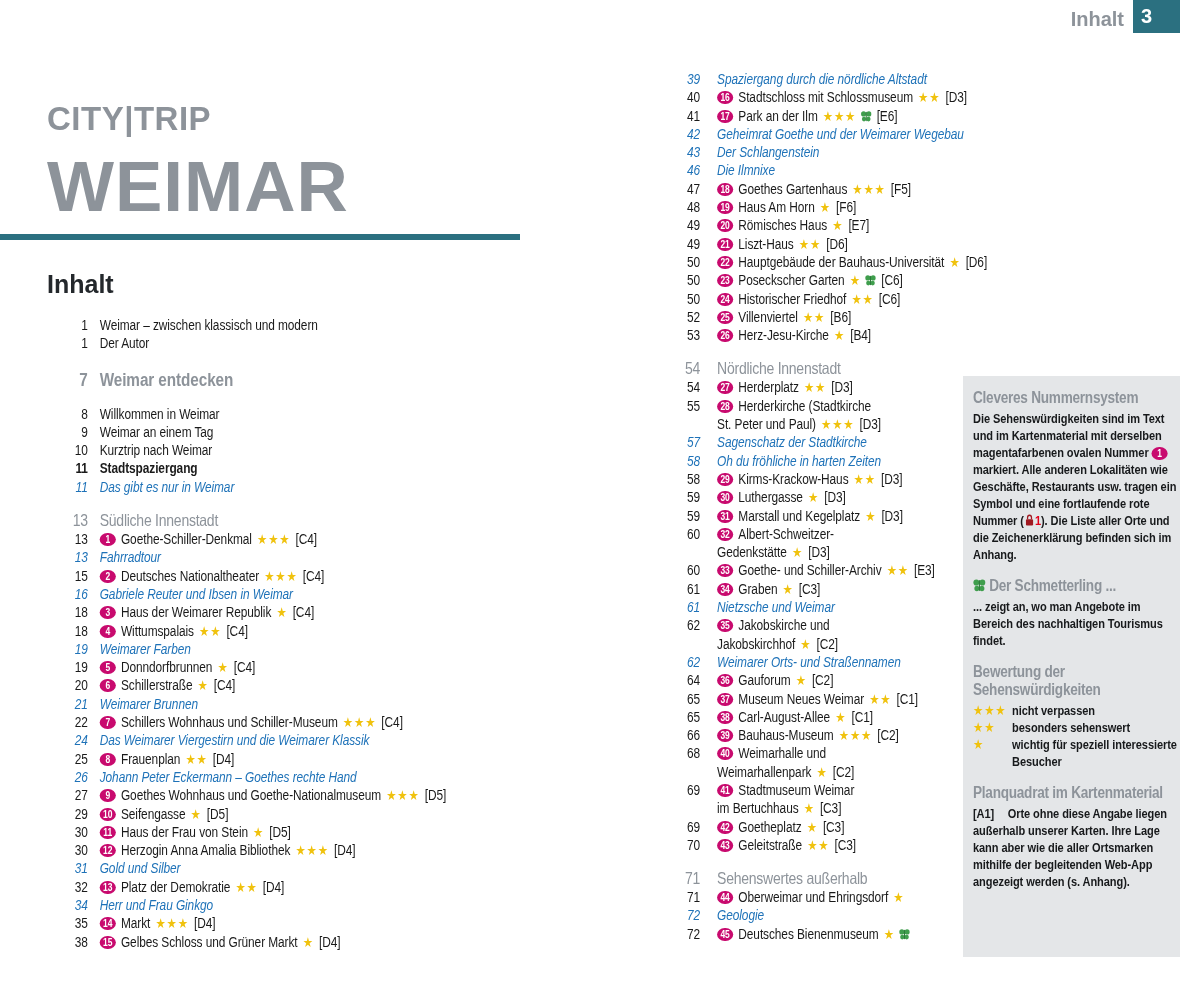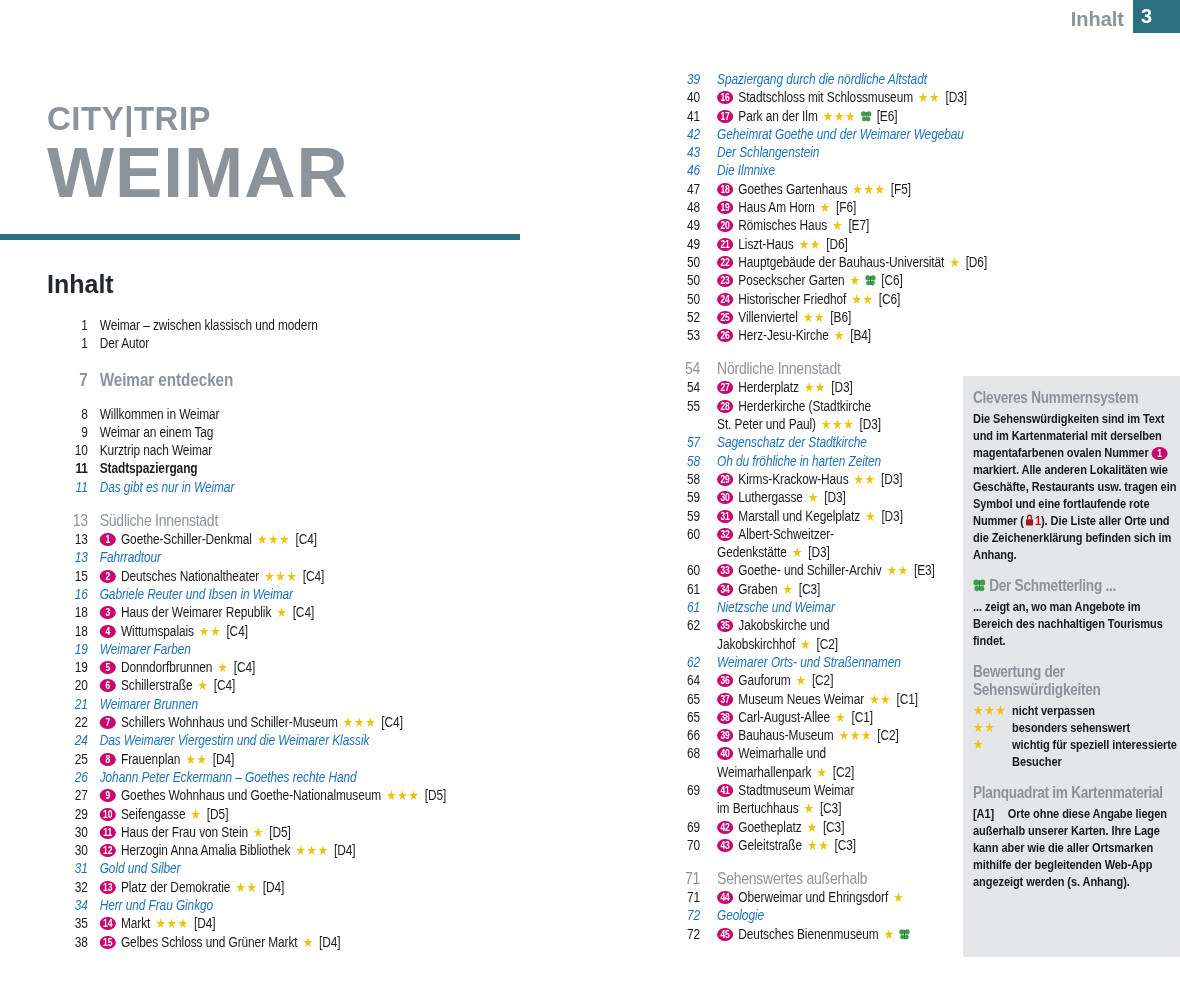--- a/index.html
+++ b/index.html
@@ -8,21 +8,21 @@
 
   
   .corner-tab{position:absolute;top:0;right:0;width:47px;height:33px;background:#2b7080;
               color:#fff;font-weight:bold;font-size:20px;display:flex;align-items:flex-end;
               padding:0 0 5px 8px;box-sizing:border-box;}
   .corner-label{position:absolute;top:8px;right:56px;color:#8d939a;font-weight:bold;font-size:20px;}
 
   
   .logo{position:absolute;left:47px;top:102px;color:#8d939a;line-height:1;}
   .logo-top{font-size:33px;font-weight:bold;letter-spacing:.5px;}
-  .logo-main{font-size:71px;font-weight:bold;letter-spacing:1px;margin-top:2px;}
+  .logo-main{font-size:71px;font-weight:bold;letter-spacing:1px;margin-top:16px;}
   .rule{position:absolute;left:0;top:234px;width:520px;height:6px;background:#2b7080;}
   .page-title{position:absolute;left:47px;top:270px;font-size:25px;font-weight:bold;color:#24282c;}
 
   
   .toc-col{position:absolute;}
   .toc-left{left:47px;top:316px;width:575px;}
   .toc-right{left:672px;top:70px;width:300px;}
   .condense{transform:scaleX(.85);transform-origin:0 0;width:117.6%;}
 
   .toc-row{display:flex;font-size:14px;line-height:18.3px;letter-spacing:-.1px;white-space:nowrap;}

